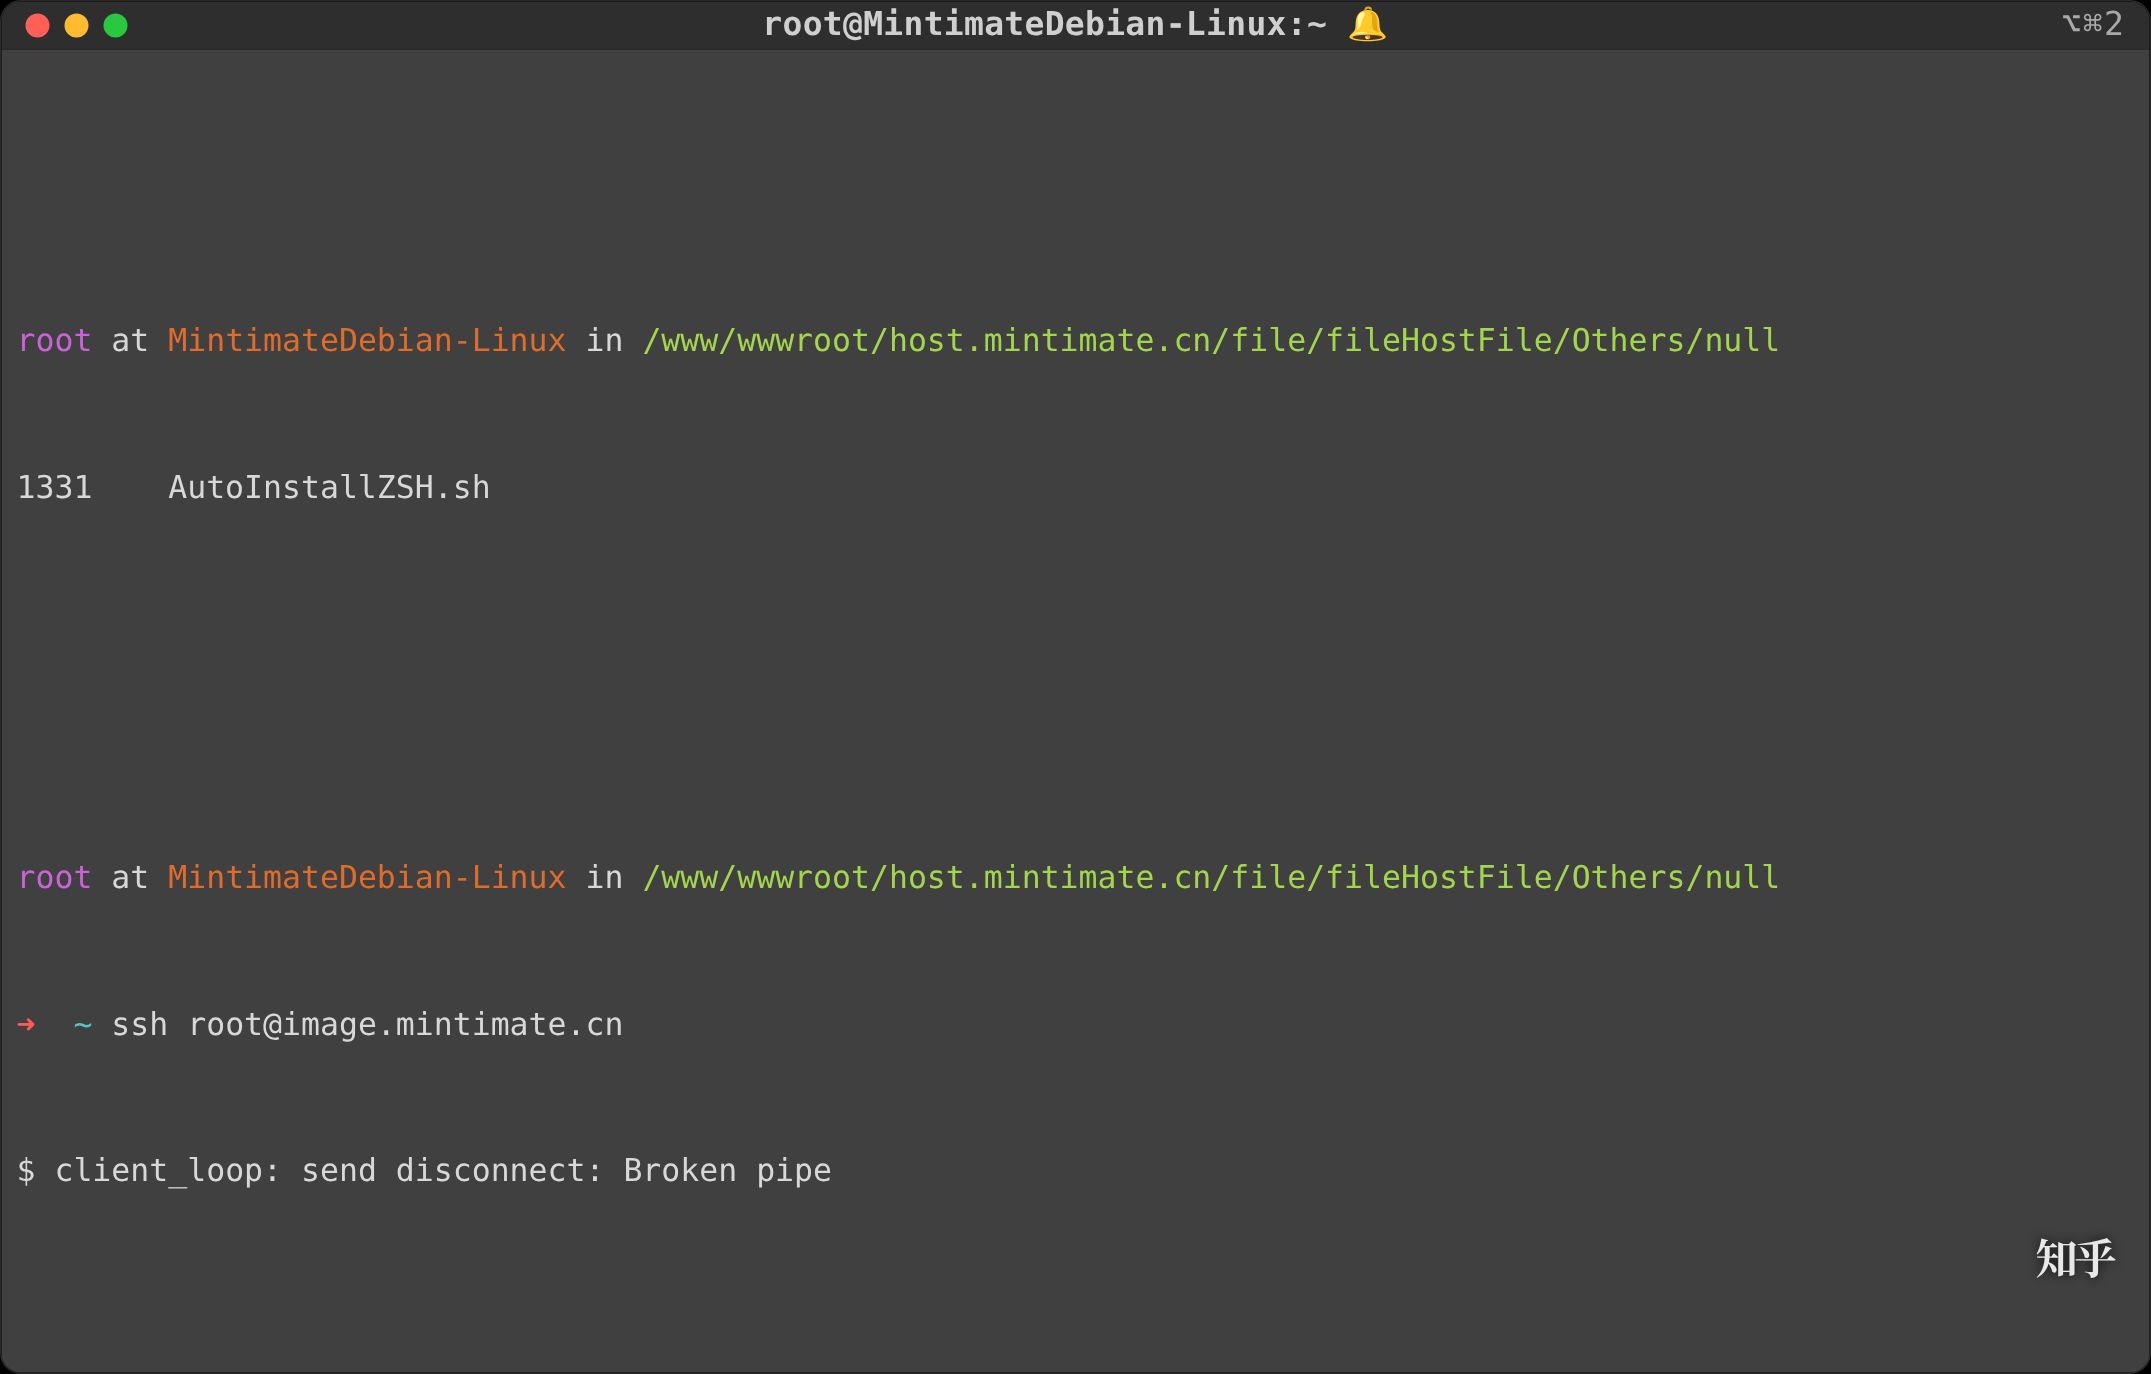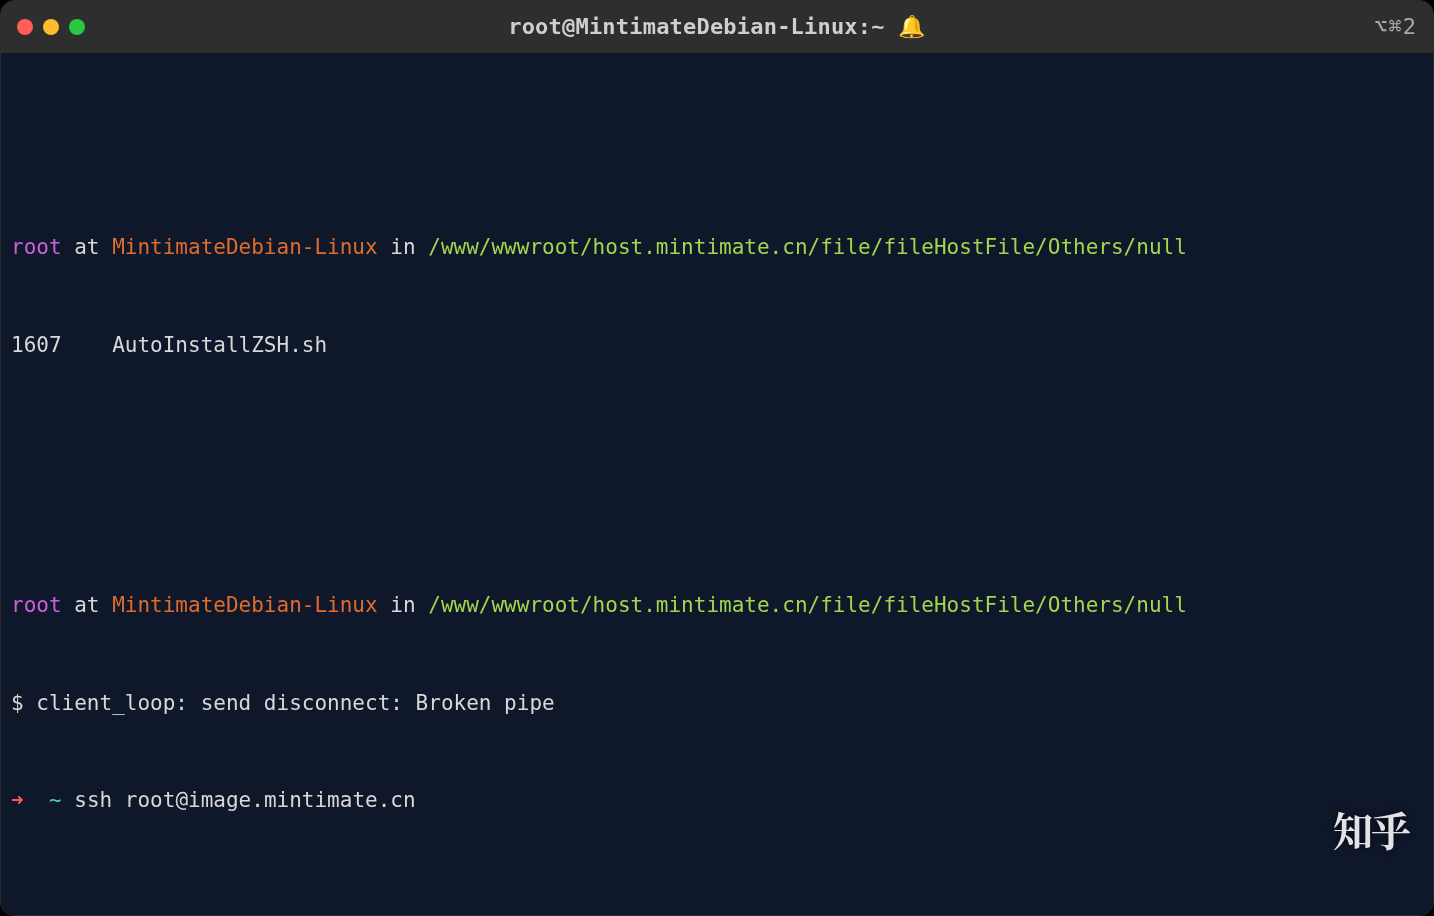--- a/index.html
+++ b/index.html
@@ -14,21 +14,21 @@
   .window {
     width: 100%; height: 100%;
     background: #000;
     border-radius: 14px;
     overflow: hidden;
     display: flex;
     flex-direction: column;
     border: 1px solid #2a2a2a;
   }
   .titlebar {
-    height: 52px;
+    height: 32px;
     background: #2e2e2e;
     display: flex;
     align-items: center;
     padding: 0 16px;
     position: relative;
     flex: 0 0 auto;
   }
   .traffic-lights { display: flex; gap: 10px; }
   .light { width: 16px; height: 16px; border-radius: 50%; }
   .red    { background: #fe5f57; }
@@ -44,21 +44,21 @@
     pointer-events: none;
   }
   .titlebar-right {
     margin-left: auto;
     color: #a9a9a9;
     font-size: 22px;
     letter-spacing: 1px;
   }
   .terminal {
     flex: 1 1 auto;
-    background: #0f172a;
+    background: #404040;
     padding: 48px 10px 10px 10px;
     white-space: pre;
     overflow: hidden;
     position: relative;
   }
   .line { display: block; }
   .c-plain     { color: #d8d8d8; }
   .c-magenta   { color: #cc62d9; }
   .c-orange    { color: #e06c2b; }
   .c-path      { color: #a3d64d; }
@@ -74,21 +74,21 @@
     color: #ffffff;
     font-size: 38px;
     font-weight: 600;
     opacity: 0.88;
     pointer-events: none;
     text-shadow: 0 0 8px rgba(0,0,0,0.9);
   }
   .zhihu-logo {
     font-family: "Songti SC","SimSun","Noto Serif CJK SC",serif;
     font-weight: 700;
-    font-size: 40px;
+    font-size: 28px;
     letter-spacing: -2px;
   }
 </style>
 </head>
 <body>
 
 <div class="window">
 
   <div class="titlebar">
     <div class="traffic-lights">
@@ -100,27 +100,27 @@
       <span>root@MintimateDebian-Linux:~</span>
       <span>🔔</span>
     </div>
     <div class="titlebar-right">⌥⌘2</div>
   </div>
 
   <div class="terminal">
 
     
     <span class="line"><span class="c-magenta">root</span><span class="c-plain"> at </span><span class="c-orange">MintimateDebian-Linux</span><span class="c-plain"> in </span><span class="c-path">/www/wwwroot/host.mintimate.cn/file/fileHostFile/Others/null</span></span>
-    <span class="line c-plain">1607    AutoInstallZSH.sh</span>
+    <span class="line c-plain">1331    AutoInstallZSH.sh</span>
     <span class="line">&nbsp;</span>
 
     
     <span class="line"><span class="c-magenta">root</span><span class="c-plain"> at </span><span class="c-orange">MintimateDebian-Linux</span><span class="c-plain"> in </span><span class="c-path">/www/wwwroot/host.mintimate.cn/file/fileHostFile/Others/null</span></span>
+    <span class="line"><span class="c-redarrow">➜  </span><span class="c-home">~</span><span class="c-plain"> ssh root@image.mintimate.cn</span></span>
     <span class="line c-plain"><span>$ </span><span>client_loop: send disconnect: Broken pipe</span></span>
-    <span class="line"><span class="c-redarrow">➜  </span><span class="c-home">~</span><span class="c-plain"> ssh root@image.mintimate.cn</span></span>
     
     
     
     
     
     
     
     
     
     

